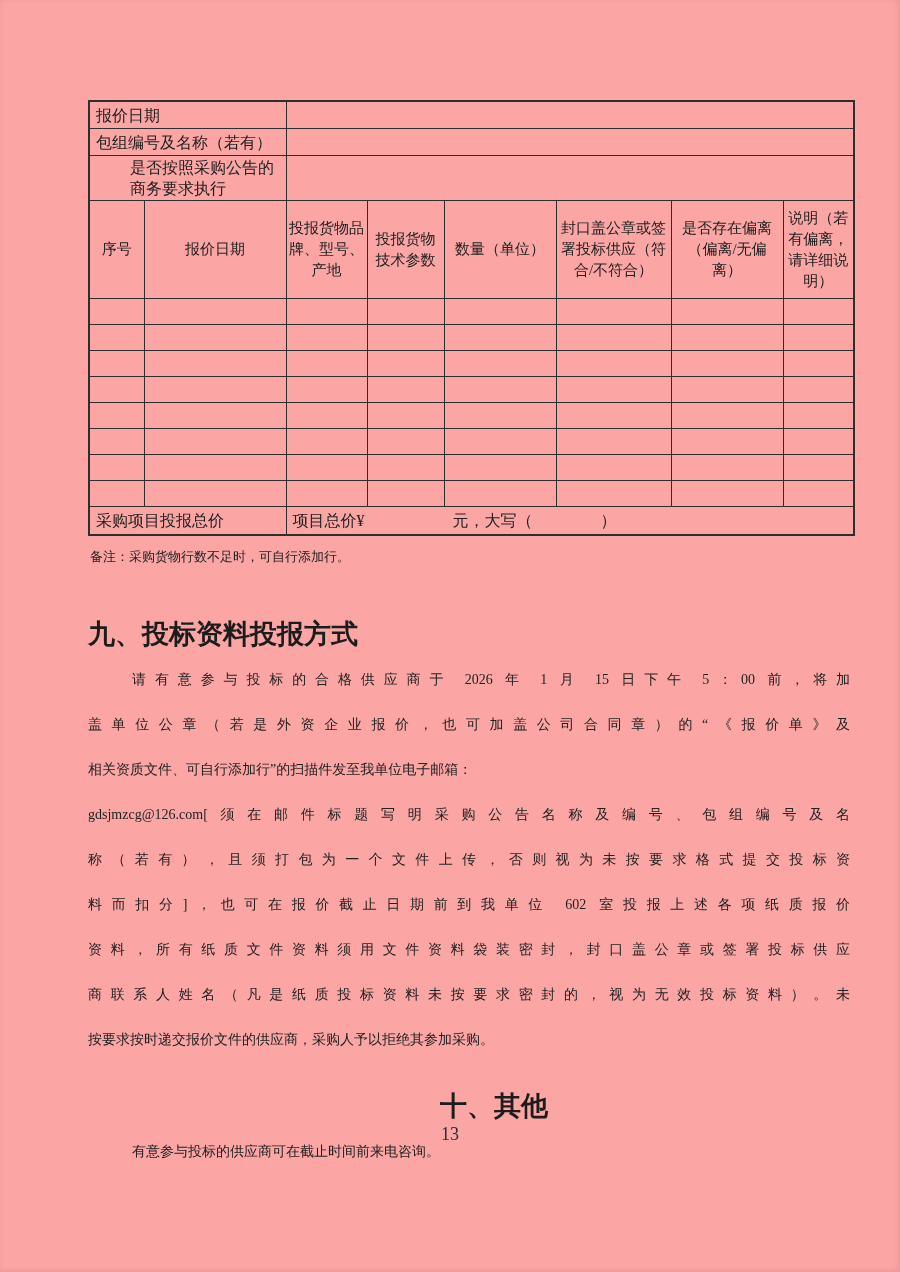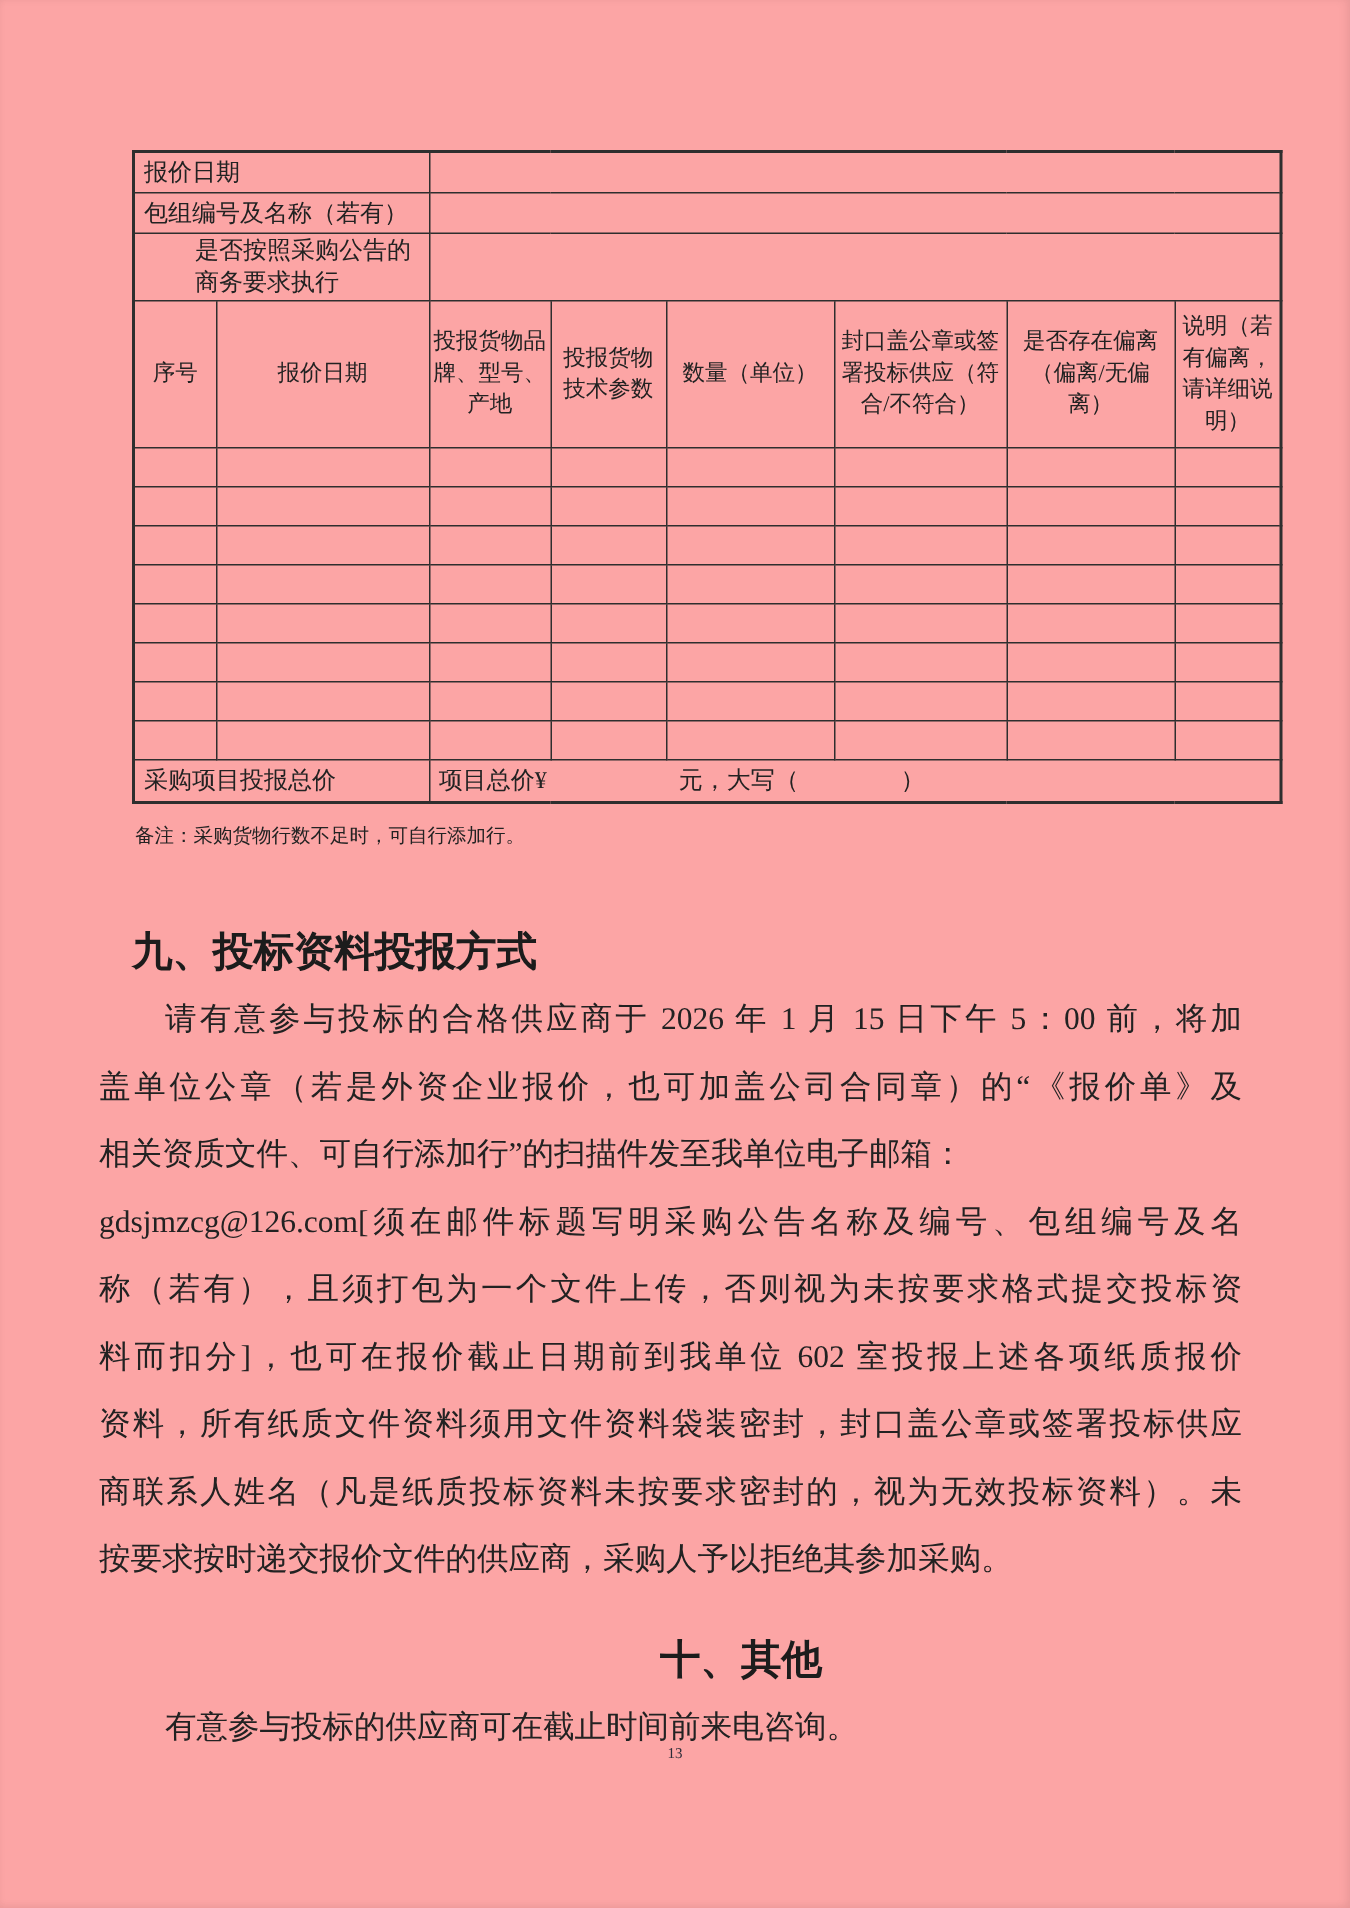--- a/index.html
+++ b/index.html
@@ -58,40 +58,40 @@
     margin: 51px 0 0 88px;
     font-family: "Liberation Sans", "DejaVu Sans", sans-serif;
     font-size: 27px;
     line-height: 30px;
     font-weight: 700;
     color: #1c1c1c;
   }
   h2.sec-10 { margin-top: 29px; text-align: center; }
   .para {
     width: 762px;
-    margin: 8px 0 0 66px;
-    font-size: 21px;
+    margin: 8px 0 0 88px;
+    font-size: 14px;
     line-height: 45px;
   }
   .para .line {
     text-align: justify;
     text-align-last: justify;
     word-break: break-all;
   }
   .para .line.short { text-align-last: auto; }
   .para .line.indent { text-indent: 44px; }
 
   
   .page-number {
     position: absolute;
-    top: 1164px;
+    top: 1124px;
     left: 0;
     width: 100%;
     text-align: center;
-    font-size: 10px;
+    font-size: 18px;
     color: #2c2c38;
   }
 </style>
 </head>
 <body>
 
 <div class="page">
 
   <table class="quote">
     <colgroup>

